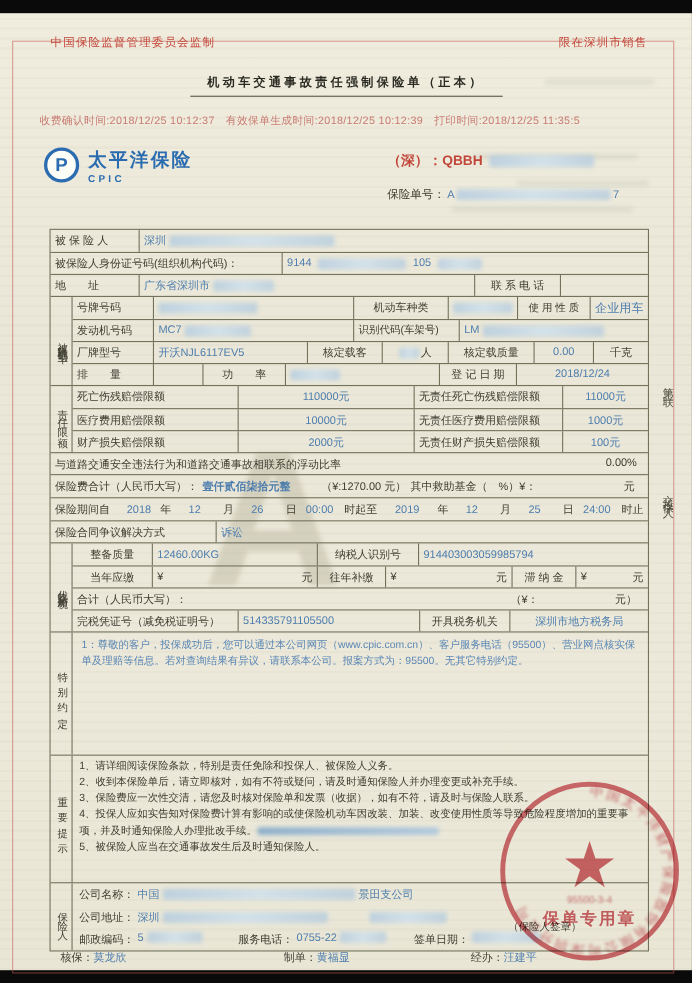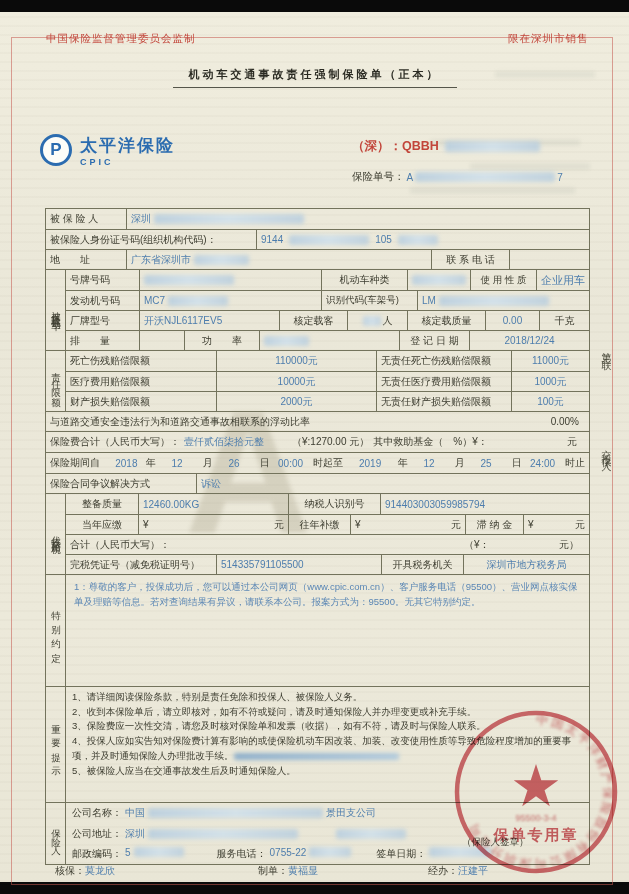--- a/index.html
+++ b/index.html
@@ -79,20 +79,21 @@
 
   <div class="wm" style="left:185px;top:360px">A</div>
 
   <div class="abs redlbl" style="left:46px;top:20px">中国保险监督管理委员会监制</div>
   <div class="abs redlbl" style="left:508px;top:20px">限在深圳市销售</div>
 
   <div class="abs" style="left:0;top:55px;width:629px;display:flex;justify-content:center">
     <div class="title">机动车交通事故责任强制保险单（正本）</div>
   </div>
 
+  <div class="abs stamps-line" style="left:36px;top:92px;width:585px">收费确认时间:2018/12/25 10:12:37　有效保单生成时间:2018/12/25 10:12:39　打印时间:2018/12/25 11:35:5</div>
 
   <div class="abs" style="left:40px;top:122px;display:flex;gap:8px;align-items:flex-start">
     <div class="logo-circle">
         <span>P</span>
       </div>
     <div>
       <div class="brandcn">太平洋保险</div>
       <div class="branden">CPIC</div>
     </div>
   </div>
@@ -214,21 +215,21 @@
     </div>
 
     <div class="row h20">
       <div class="c lbl" style="flex:1">与道路交通安全违法行为和道路交通事故相联系的浮动比率</div>
       <div class="c lbl" style="border-left:none;padding-right:10px">0.00%</div>
     </div>
 
     <div class="row h21">
       <div class="c" style="flex:1;gap:4px">
         <span class="lbl">保险费合计（人民币大写）：</span>
-        <span class="val" style="font-weight:normal">壹仟贰佰柒拾元整</span>
+        <span class="val" style="font-weight:bold">壹仟贰佰柒拾元整</span>
         <span class="lbl" style="margin-left:24px">（¥:1270.00 元）</span>
         <span class="lbl">其中救助基金（　%）¥：</span>
         <span class="lbl ml-auto" style="padding-right:8px">元</span>
       </div>
     </div>
 
     <div class="row h21">
       <div class="c" style="flex:1;gap:0">
         <span class="lbl" style="width:62px">保险期间自</span>
         <span class="val cc" style="width:42px;text-align:center">2018</span>

